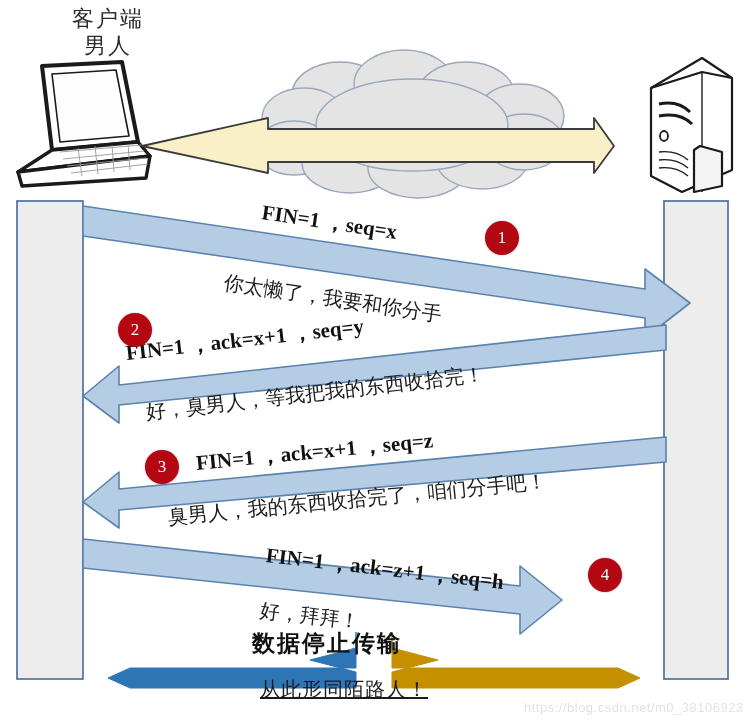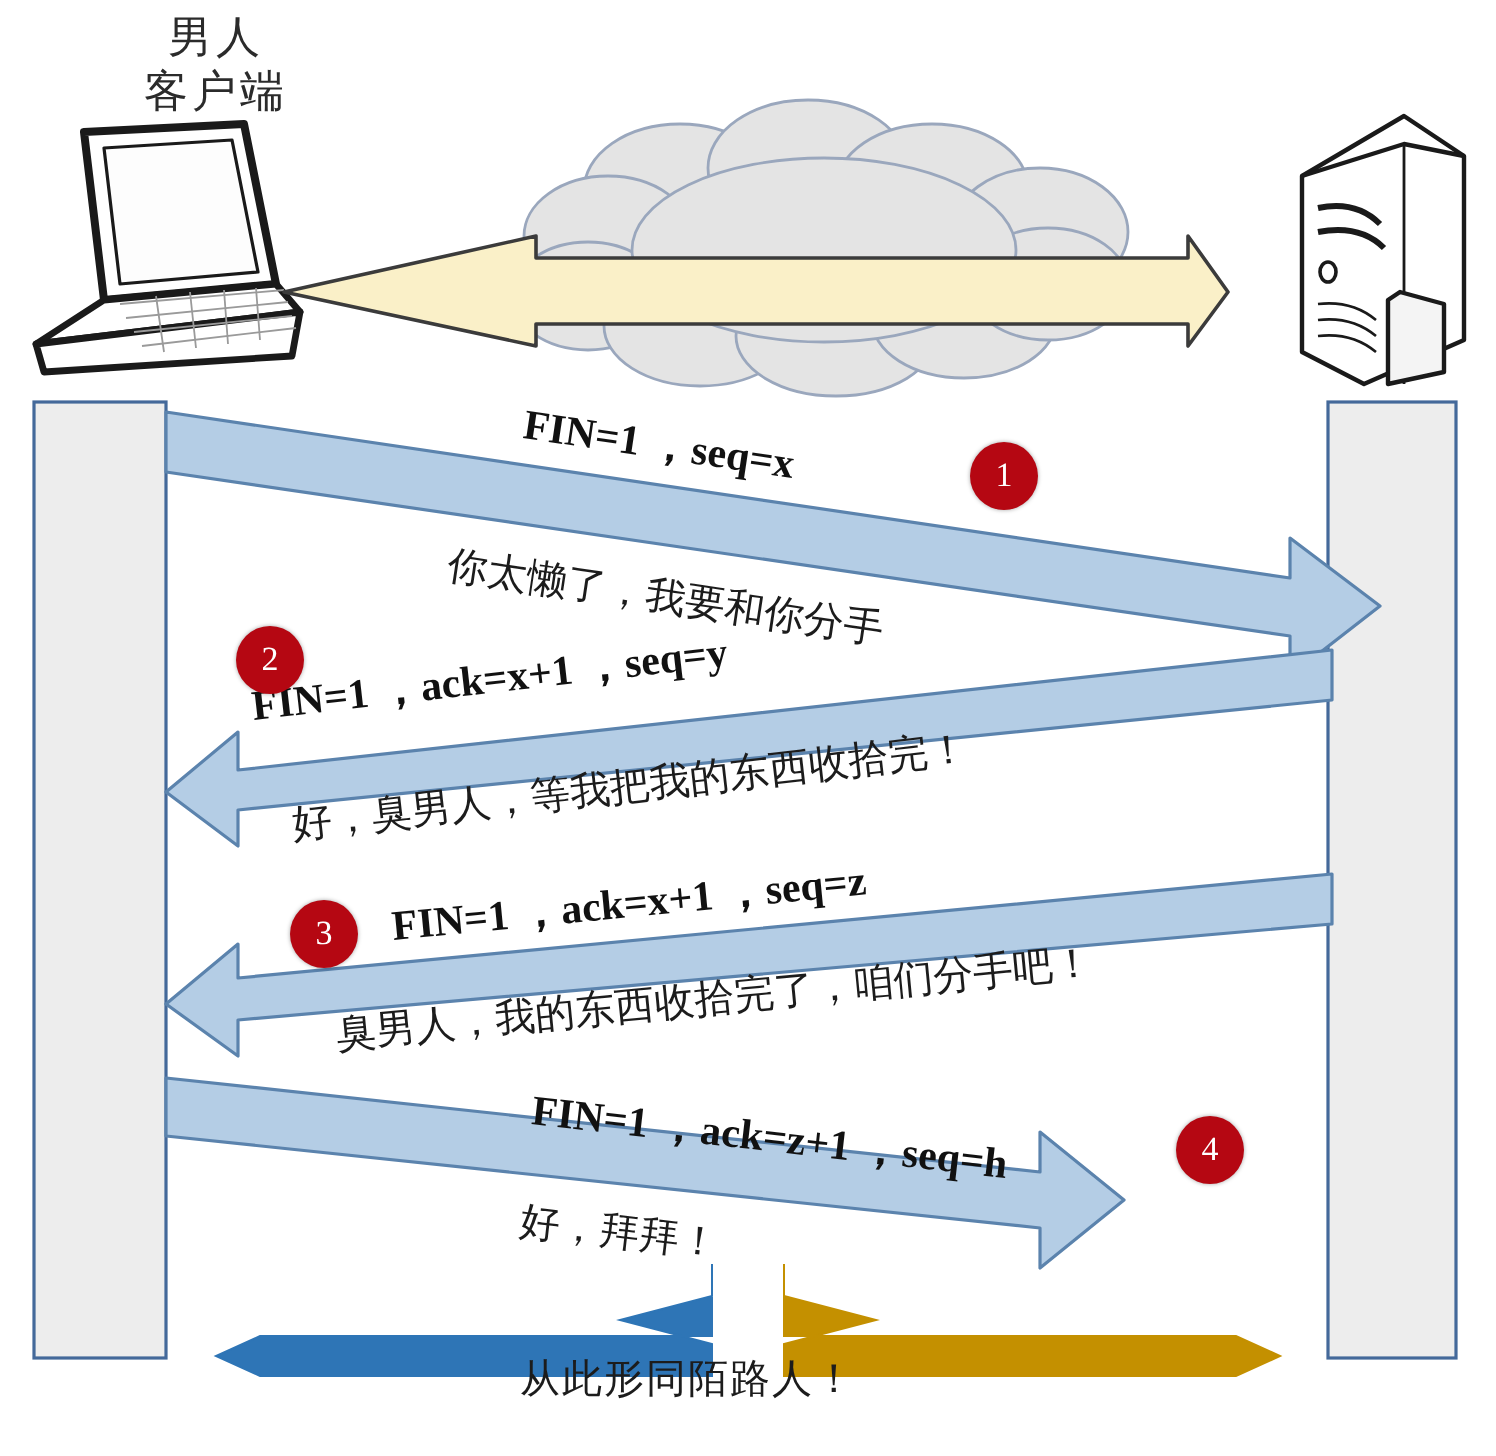--- a/index.html
+++ b/index.html
@@ -93,22 +93,22 @@
     letter-spacing:.5px;
     white-space:nowrap;
   }
 </style>
 </head>
 <body>
 
 <div id="stage">
 
   <div class="endpoint-label" style="left:28px; top:6px; width:160px;">
+    <div>客户端</div>
     <div>男人</div>
-    <div>客户端</div>
   </div>
 
 
   <div class="cloud-text" style="left:300px; top:92px; width:200px;">TCP连接</div>
   <div class="cloud-text" style="left:300px; top:158px; width:200px;">互联网</div>
 
   <svg class="layer" viewBox="0 0 748 728">
 
     <g stroke="#1a1a1a" fill="#ffffff" stroke-linejoin="round">
       <path d="M42 66 L122 62 L138 142 L52 150 Z" stroke-width="4"></path>
@@ -191,16 +191,18 @@
   <div class="badge" style="left:118px; top:313px;">2</div>
 
   <div class="proto" style="left:196px; top:449px; transform:rotate(-5.5deg);">FIN=1 ，ack=x+1 ，seq=z</div>
   <div class="dialog" style="left:168px; top:504px; transform:rotate(-5.5deg);">臭男人，我的东西收拾完了，咱们分手吧！</div>
   <div class="badge" style="left:145px; top:450px;">3</div>
 
   <div class="proto" style="left:266px; top:541px; transform:rotate(6.5deg);">FIN=1 ，ack=z+1 ，seq=h</div>
   <div class="dialog" style="left:260px; top:597px; transform:rotate(6.5deg);">好，拜拜！</div>
   <div class="badge" style="left:588px; top:558px;">4</div>
 
-  <div class="partline" style="left:260px; top:676px;">从此形同陌路人！</div>
-
+  <div class="stopline" style="left:252px; top:628px;">数据停止传输</div>
+  <div class="partline" style="left:260px; top:676px;text-decoration:underline;">从此形同陌路人！</div>
+
+  <div class="watermark" style="left:524px; top:700px;">https://blog.csdn.net/m0_38106923</div>
 
 </div>
 
 </body></html>

